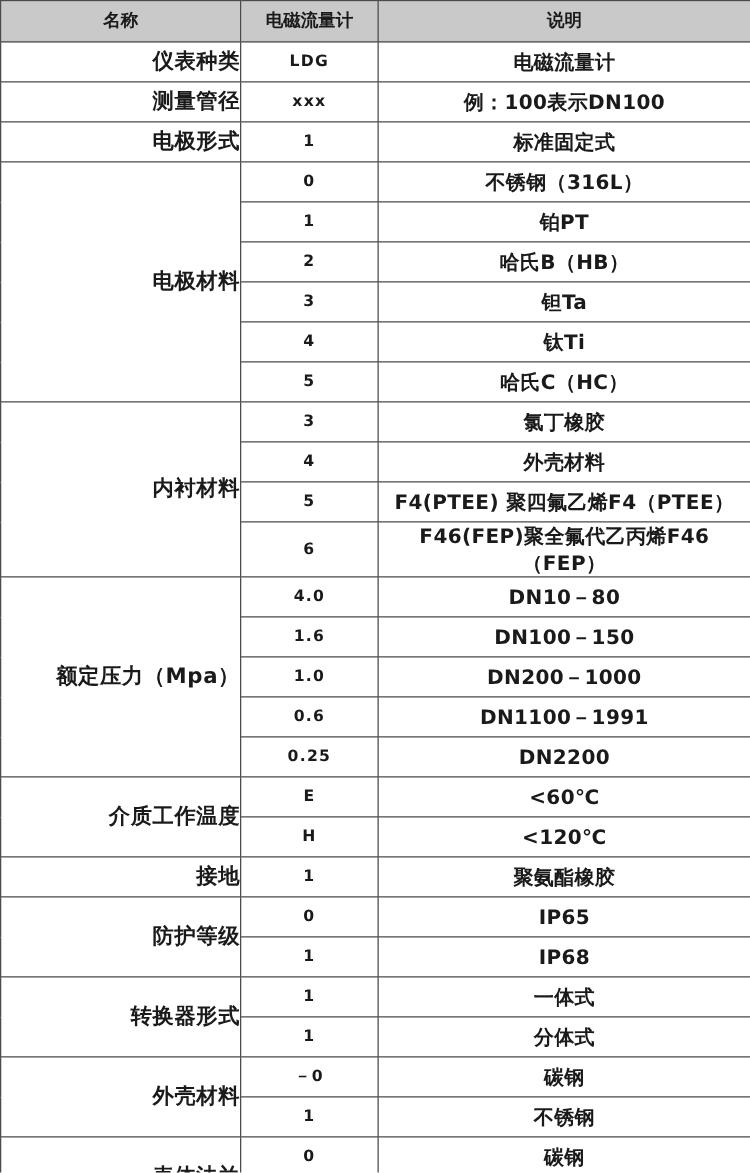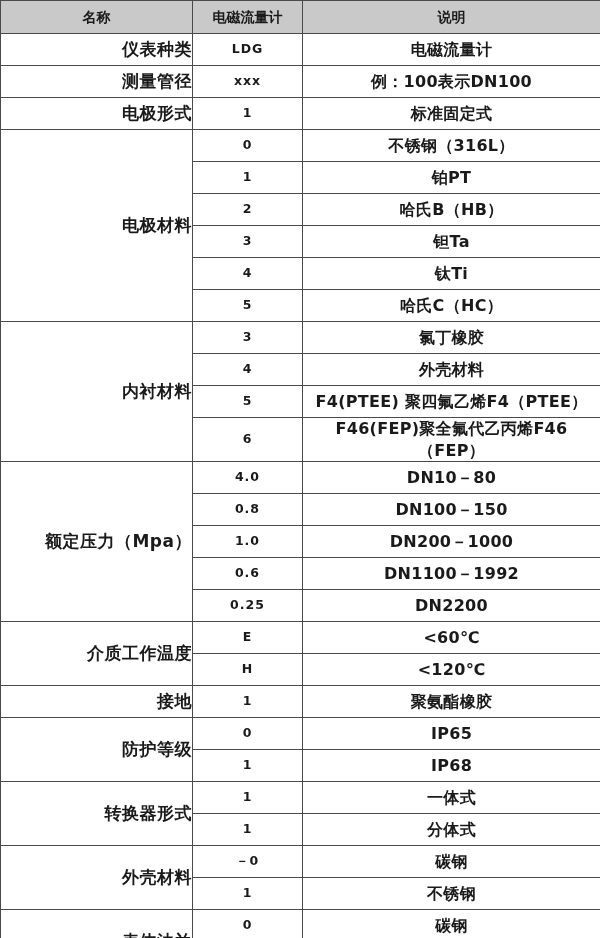--- a/index.html
+++ b/index.html
@@ -127,30 +127,30 @@
       <tr class="row-h">
         <td class="code-cell">6</td>
         <td class="desc-cell">F46(FEP)聚全氟代乙丙烯F46（FEP）</td>
       </tr>
       <tr class="row-h">
         <td class="name-cell" rowspan="5">额定压力（Mpa）</td>
         <td class="code-cell">4.0</td>
         <td class="desc-cell">DN10－80</td>
       </tr>
       <tr class="row-h">
-        <td class="code-cell">0.8</td>
+        <td class="code-cell">1.6</td>
         <td class="desc-cell">DN100－150</td>
       </tr>
       <tr class="row-h">
         <td class="code-cell">1.0</td>
         <td class="desc-cell">DN200－1000</td>
       </tr>
       <tr class="row-h">
         <td class="code-cell">0.6</td>
-        <td class="desc-cell">DN1100－1992</td>
+        <td class="desc-cell">DN1100－1991</td>
       </tr>
       <tr class="row-h">
         <td class="code-cell">0.25</td>
         <td class="desc-cell">DN2200</td>
       </tr>
       <tr class="row-h">
         <td class="name-cell" rowspan="2">介质工作温度</td>
         <td class="code-cell">E</td>
         <td class="desc-cell">&lt;60℃</td>
       </tr>

